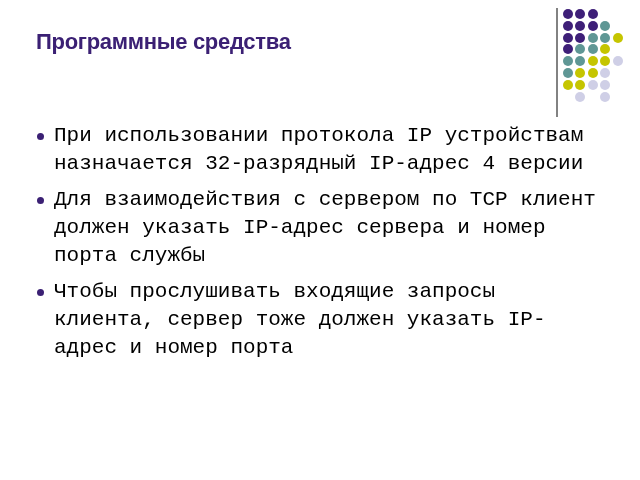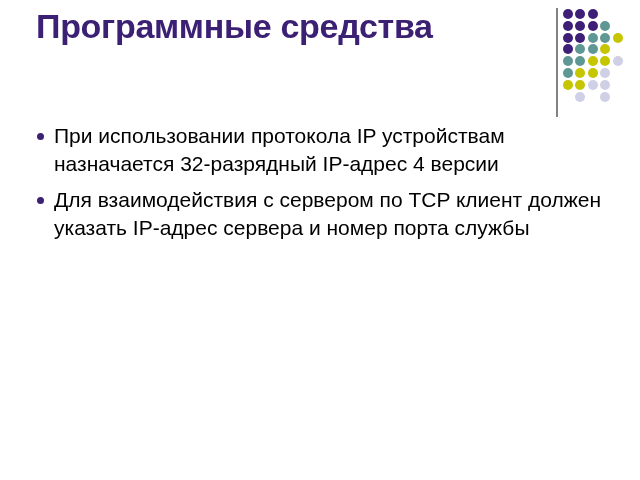--- a/index.html
+++ b/index.html
@@ -13,24 +13,24 @@
     height: 480px;
     background: #ffffff;
     overflow: hidden;
     font-family: "Liberation Sans", sans-serif;
   }
 
   
   .title-block {
     position: absolute;
     left: 36px;
-    top: 8px;
+    top: 24px;
     width: 520px;
     font-weight: bold;
-    font-size: 34px;
+    font-size: 22px;
     line-height: 36px;
     color: #3B2074;
     letter-spacing: -0.3px;
   }
 
   
   .deco-line {
     position: absolute;
     left: 556px;
     top: 8px;
@@ -76,20 +76,21 @@
     flex: 0 0 auto;
     width: 7px;
     height: 7px;
     border-radius: 50%;
     background: #3B2074;
     margin: 11px 10px 0 1px;
   }
   .bullet-text {
     flex: 0 1 auto;
     max-width: 552px;
+    font-family: Liberation Mono, monospace;
   }
   .bullet-text .it {
     font-style: italic;
   }
 </style>
 </head>
 <body>
 
 <div class="slide">
 
@@ -135,16 +136,20 @@
   <div class="content">
     <ul class="bullet-list">
       <li class="bullet-item">
         <span class="bullet-marker"></span>
         <span class="bullet-text"><span>При использовании протокола IP устройствам назначается 32-разрядный IP-адрес 4 версии</span><span class="it"></span></span>
       </li>
       <li class="bullet-item">
         <span class="bullet-marker"></span>
         <span class="bullet-text"><span>Для взаимодействия с сервером по TCP клиент должен указать IP-адрес сервера и номер порта службы</span><span class="it"></span></span>
       </li>
+      <li class="bullet-item">
+        <span class="bullet-marker"></span>
+        <span class="bullet-text"><span>Чтобы прослушивать входящие запросы клиента, сервер тоже должен указать IP-адрес и номер порта</span><span class="it"></span></span>
+      </li>
     </ul>
   </div>
 
 </div>
 
 </body></html>

